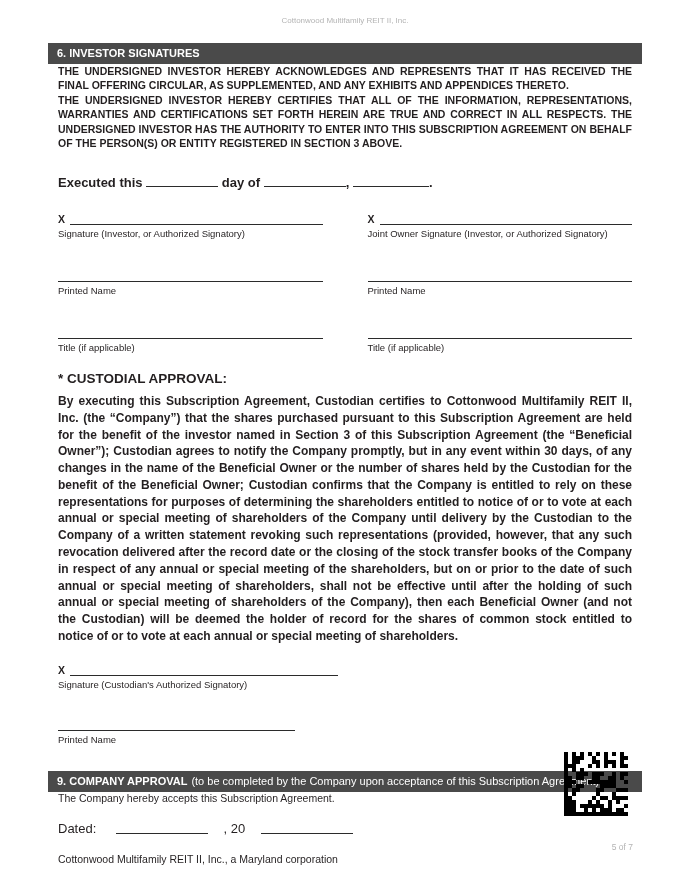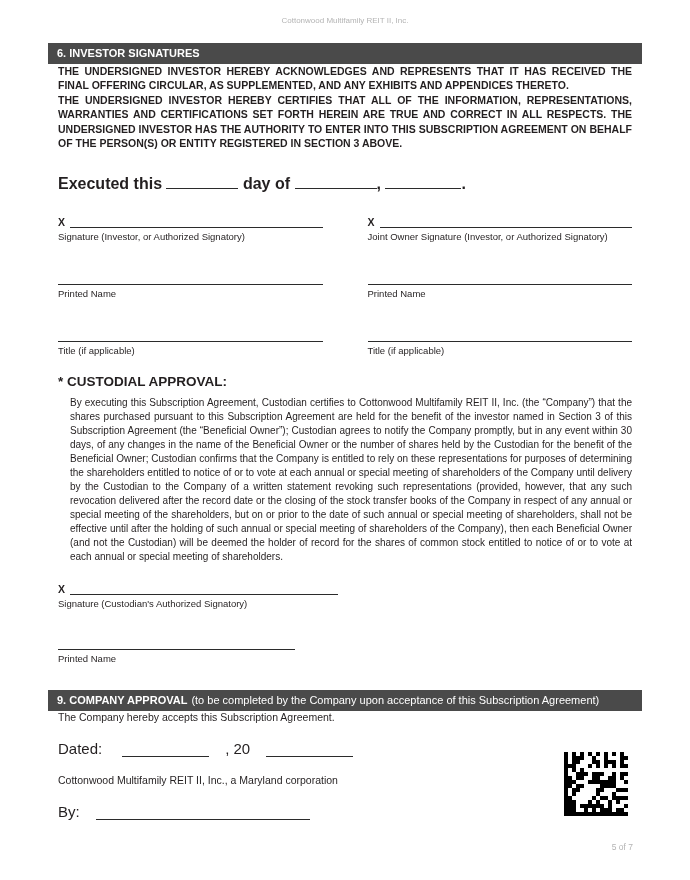--- a/index.html
+++ b/index.html
@@ -38,30 +38,29 @@
   }
 
   .para-bold {
     font-size: 10.5px;
     font-weight: 700;
     line-height: 1.38;
     text-align: justify;
   }
   .para-reg {
     margin-top: 7px;
-    font-size: 10px;
-    font-weight: 400;
+    font-size: 12px;
+    font-weight: 700;
     line-height: 1.4;
     text-align: justify;
-    margin-left: 12px;
   }
 
   .executed-line {
     margin-top: 24px;
-    font-size: 16px;
+    font-size: 13px;
     font-weight: 700;
   }
   .blank {
     display: inline-block;
     border-bottom: 1px solid #2b2b2b;
     height: 11px;
     vertical-align: baseline;
   }
   .w72 { width: 72px; } .w82 { width: 82px; } .w76 { width: 76px; }
   .w95 { width: 95px; }
@@ -87,23 +86,23 @@
   .cust-x { width: 280px; margin-top: 18px; }
   .cust-line { width: 237px; margin-top: 28px; }
 
   .sec7-bar { margin-top: 26px; }
   .accept-line {
     font-size: 10.5px;
     font-weight: 400;
   }
   .form-row {
     margin-top: 17px;
-    font-size: 15px;
+    font-size: 13px;
     display: flex;
-    align-items: flex-end;
+    align-items: center;
     width: 252px;
     gap: 16px;
   }
   .form-row .grow { flex: 1; border-bottom: 1px solid #2b2b2b; height: 12px; }
   .form-row .lbl { white-space: pre; }
   .plain-row { margin-top: 17px; font-size: 10.5px; }
 
   .barcode {
     position: absolute;
     top: 752px;

